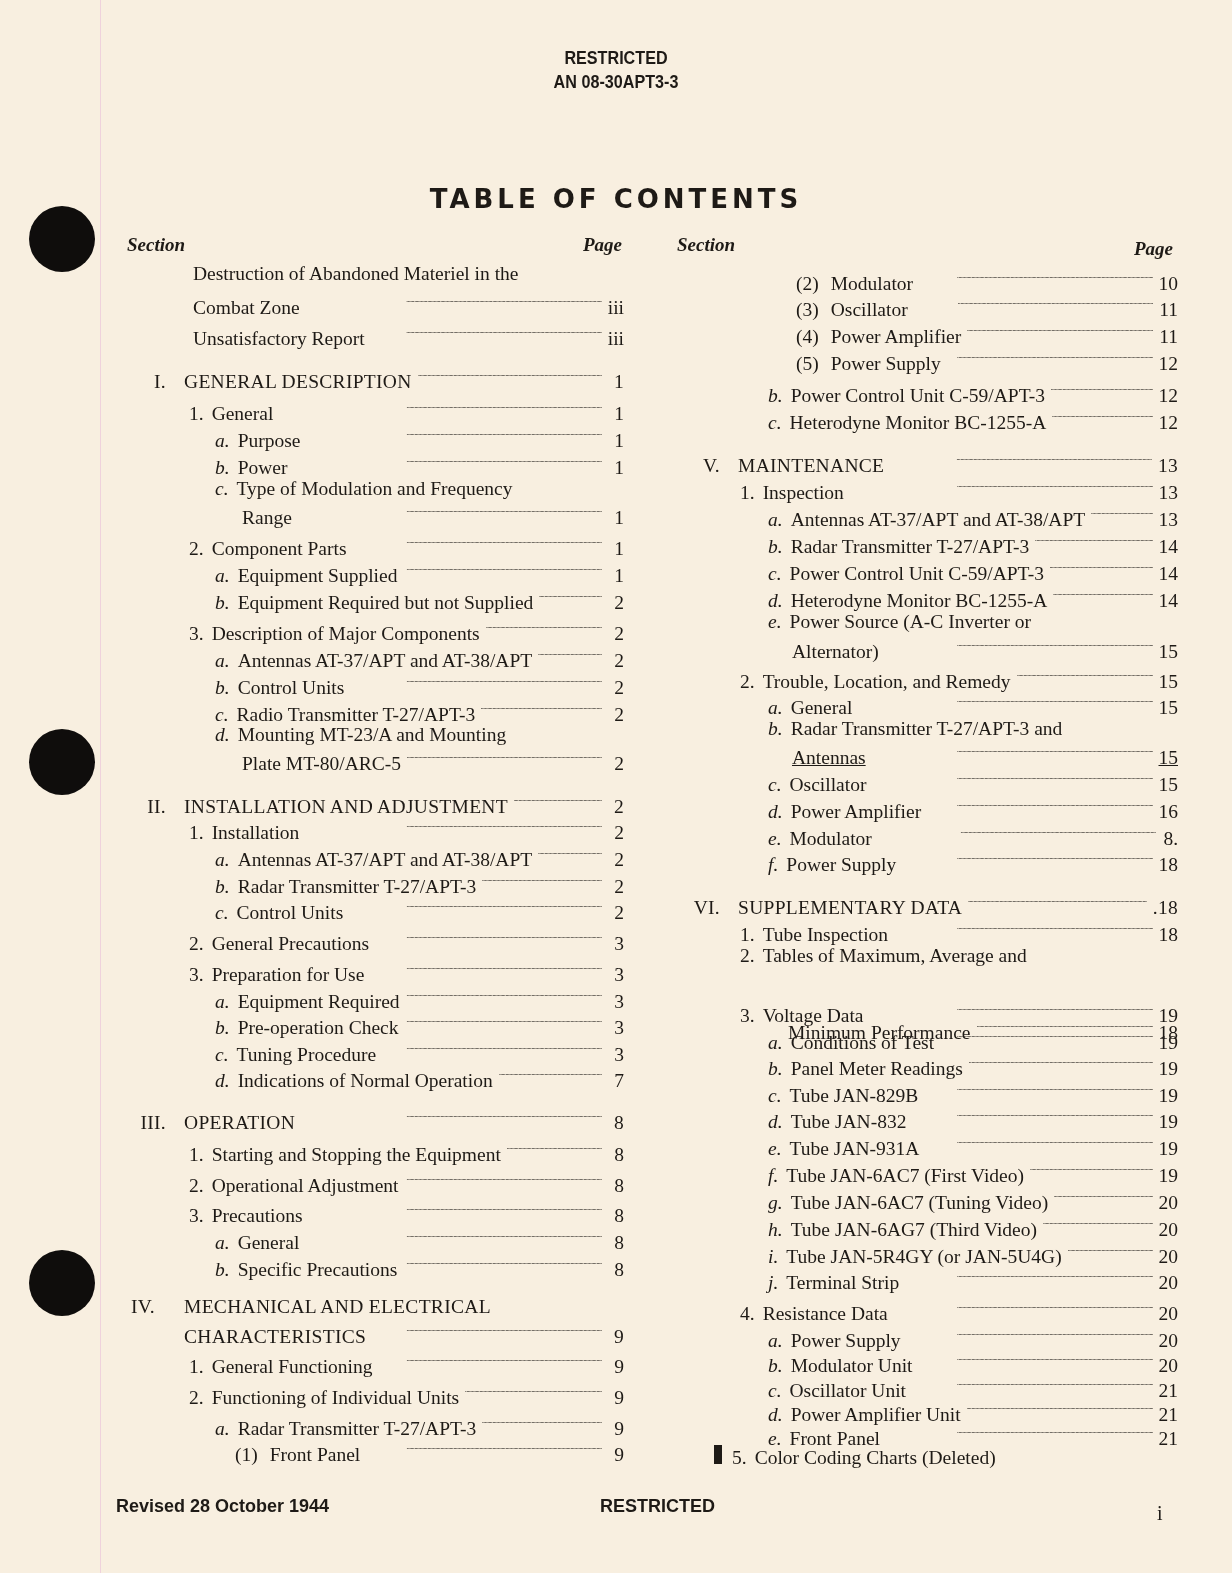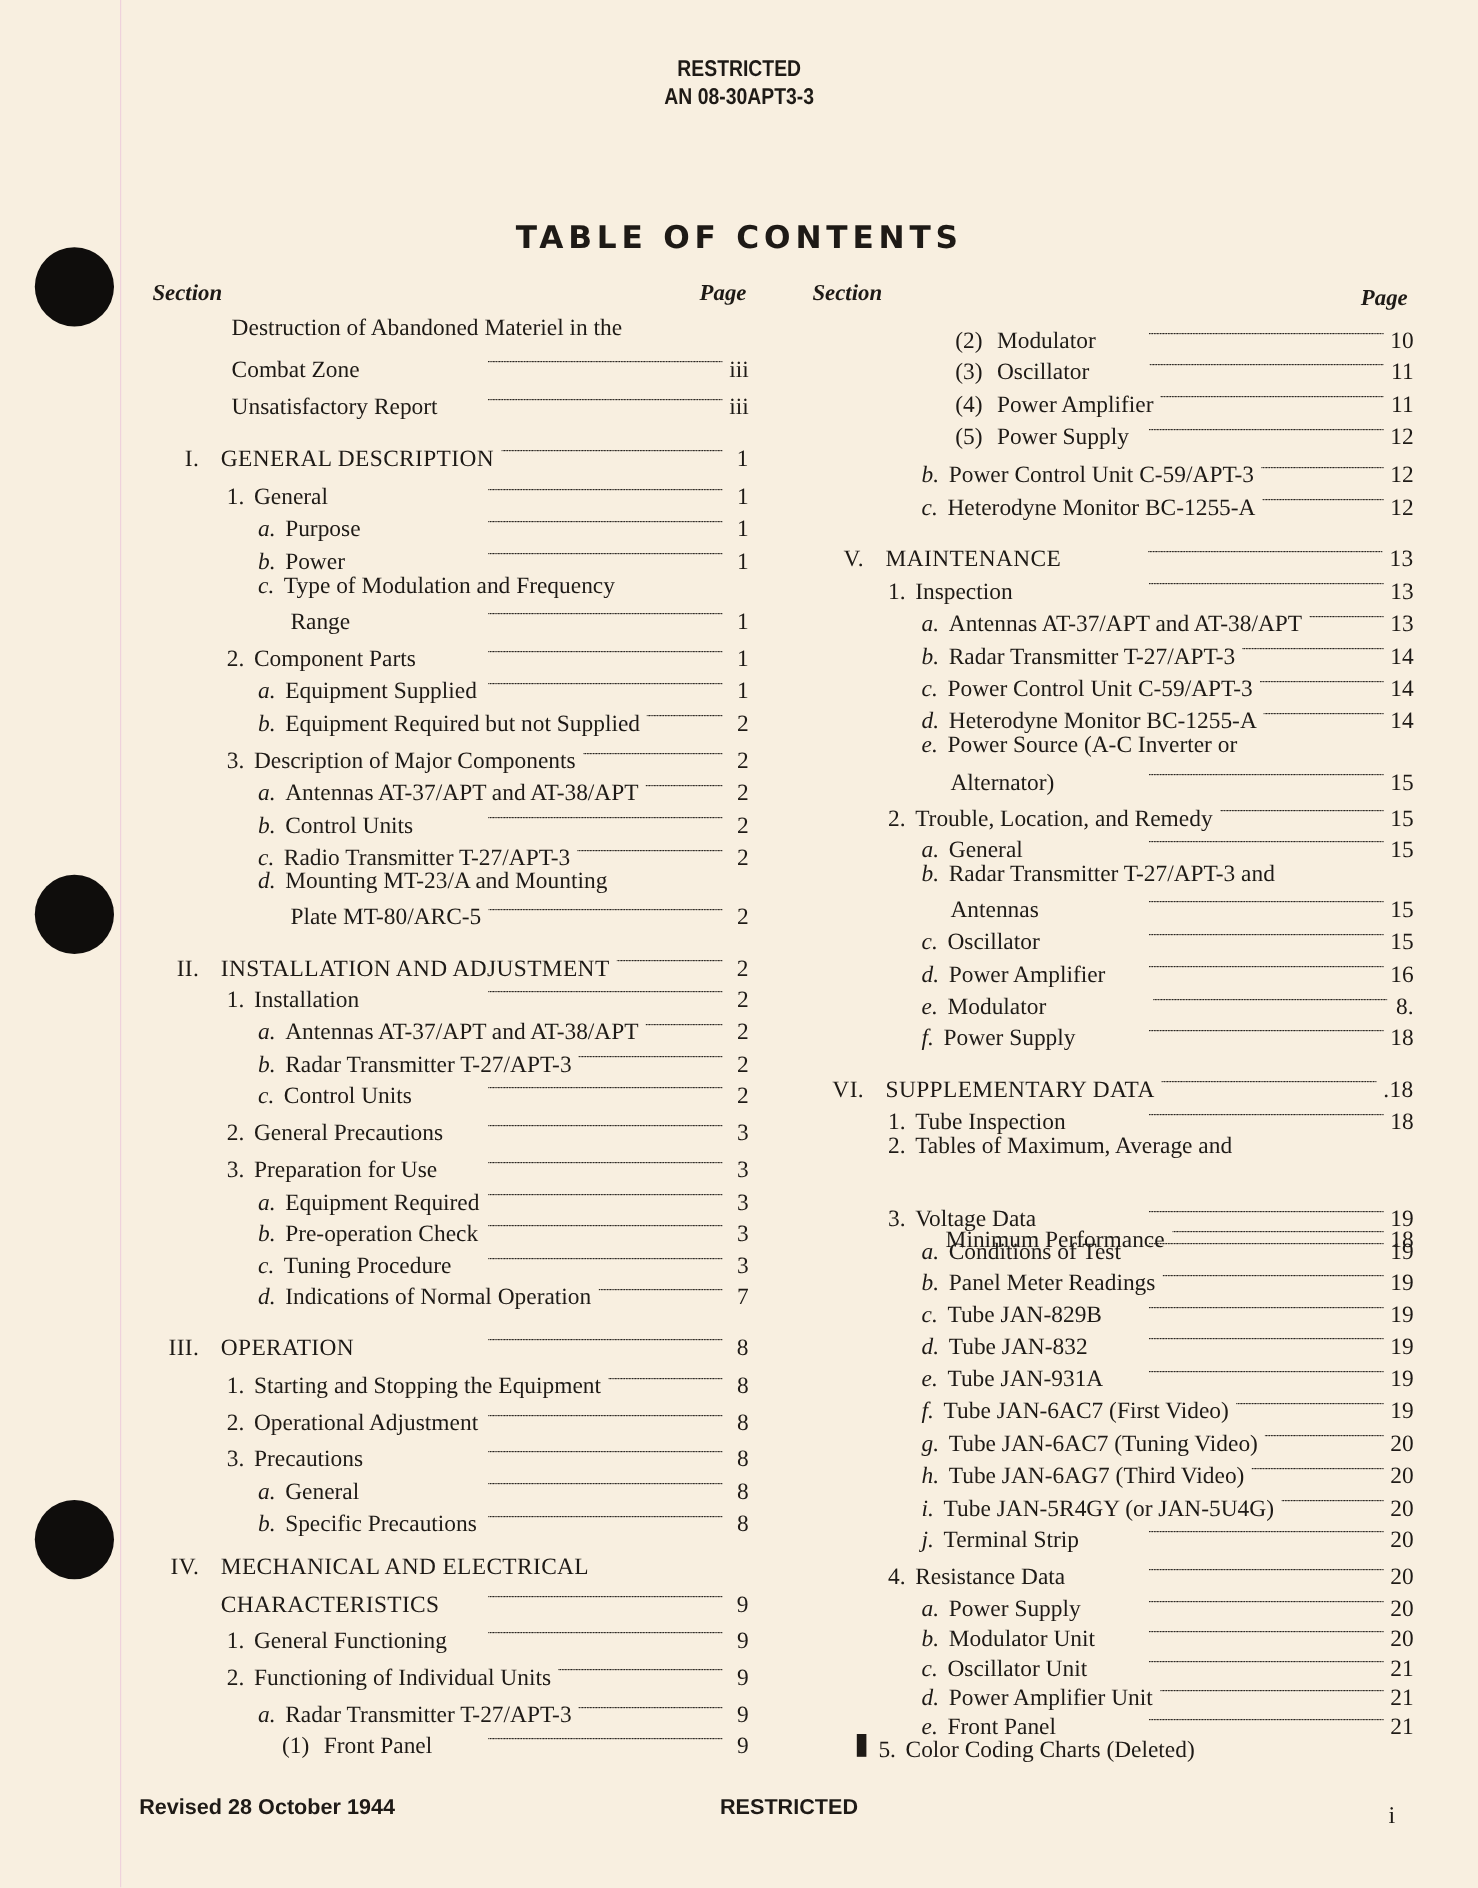--- a/index.html
+++ b/index.html
@@ -242,21 +242,21 @@
       <span class="dots"></span>
       <span class="pg">8</span>
     </div>
     <div class="row" style="top: 1252px; left: 215px; width: 409px;">
       <span class="mark" style="margin-right: 8px;">b.</span>
       <span class="txt">Specific Precautions</span>
       <span class="dots"></span>
       <span class="pg">8</span>
     </div>
     <div class="row caps" style="top: 1295px; left: 120px; width: 504px;">
-      <span class="mark" style="font-style: normal; width: 46px; text-align: right; margin-right: 18px;">IV.</span>
+      <span class="mark" style="font-style: normal; width: 46px; text-align: center; margin-right: 18px;">IV.</span>
       <span class="txt">MECHANICAL AND ELECTRICAL</span>
     </div>
     <div class="row caps" style="top: 1319px; left: 184px; width: 440px;">
       <span class="txt">CHARACTERISTICS</span>
       <span class="dots"></span>
       <span class="pg">9</span>
     </div>
     <div class="row" style="top: 1349px; left: 189px; width: 435px;">
       <span class="mark" style="font-style: normal; margin-right: 8px;">1.</span>
       <span class="txt">General Functioning</span>
@@ -373,21 +373,21 @@
     <div class="row" style="top: 690px; left: 768px; width: 410px;">
       <span class="mark" style="margin-right: 8px;">a.</span>
       <span class="txt">General</span>
       <span class="dots"></span>
       <span class="pg">15</span>
     </div>
     <div class="row" style="top: 717px; left: 768px; width: 410px;">
       <span class="mark" style="margin-right: 8px;">b.</span>
       <span class="txt">Radar Transmitter T-27/APT-3 and</span>
     </div>
-    <div class="row" style="top: 740px; left: 792px; width: 386px;">
+    <div class="row" style="top: 740px; left: 792px; width: 386px; text-decoration: underline;">
       <span class="txt">Antennas</span>
       <span class="dots"></span>
       <span class="pg">15</span>
     </div>
     <div class="row" style="top: 767px; left: 768px; width: 410px;">
       <span class="mark" style="margin-right: 8px;">c.</span>
       <span class="txt">Oscillator</span>
       <span class="dots"></span>
       <span class="pg">15</span>
     </div>

